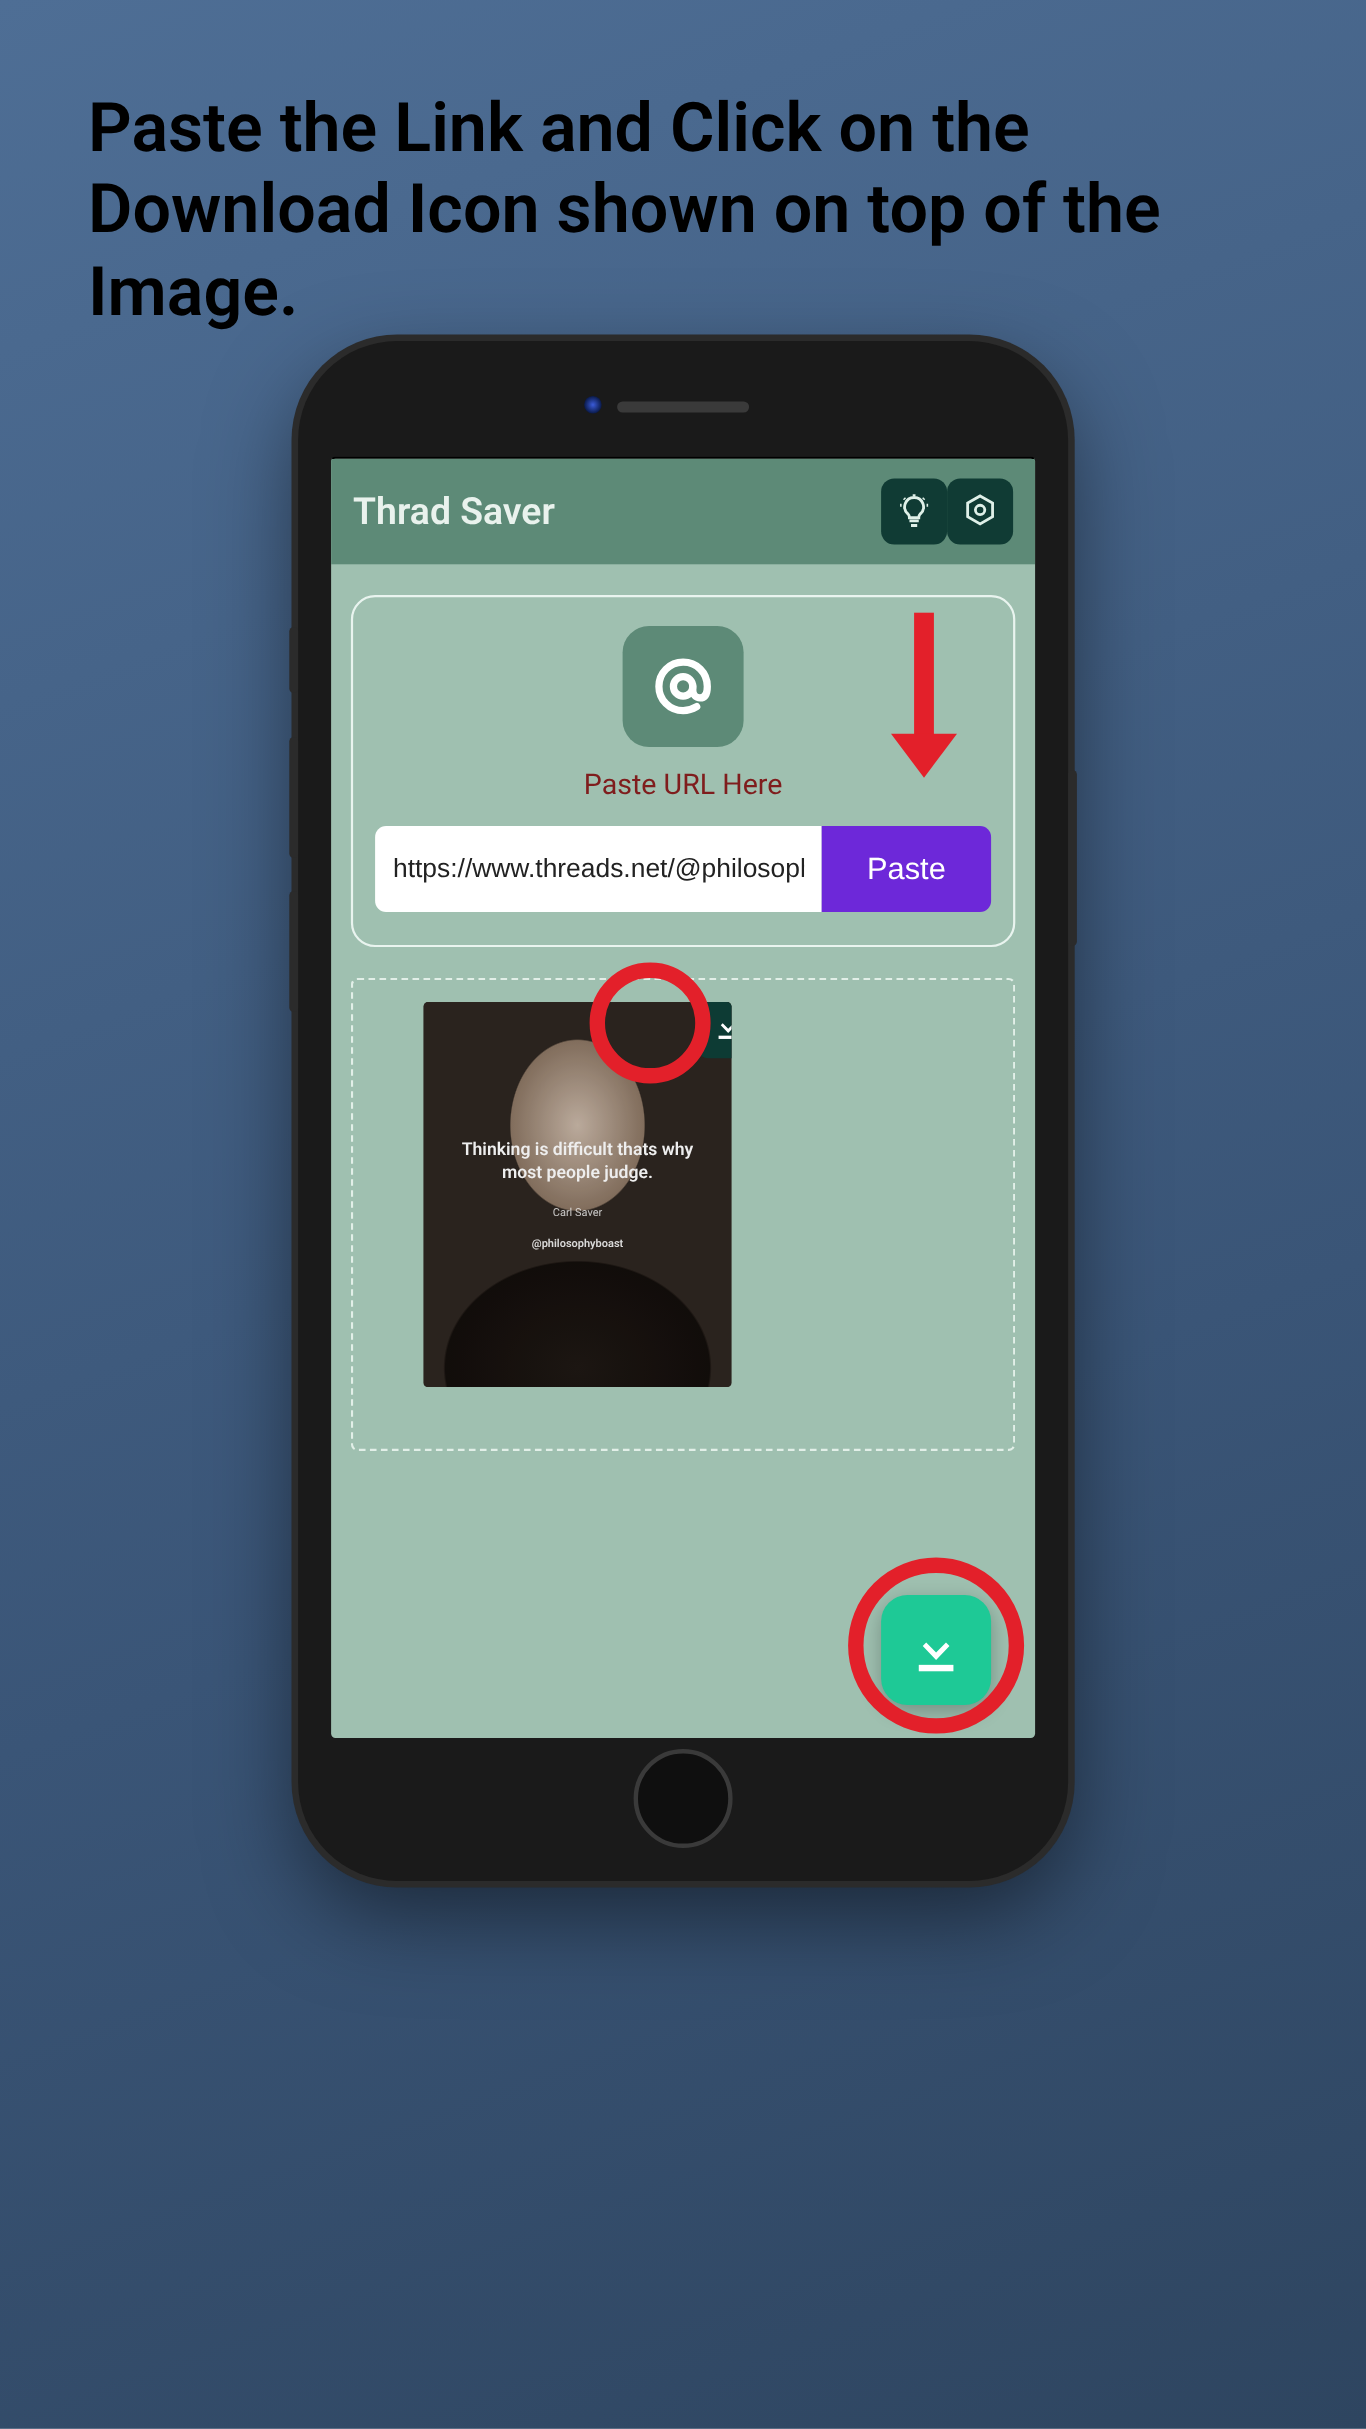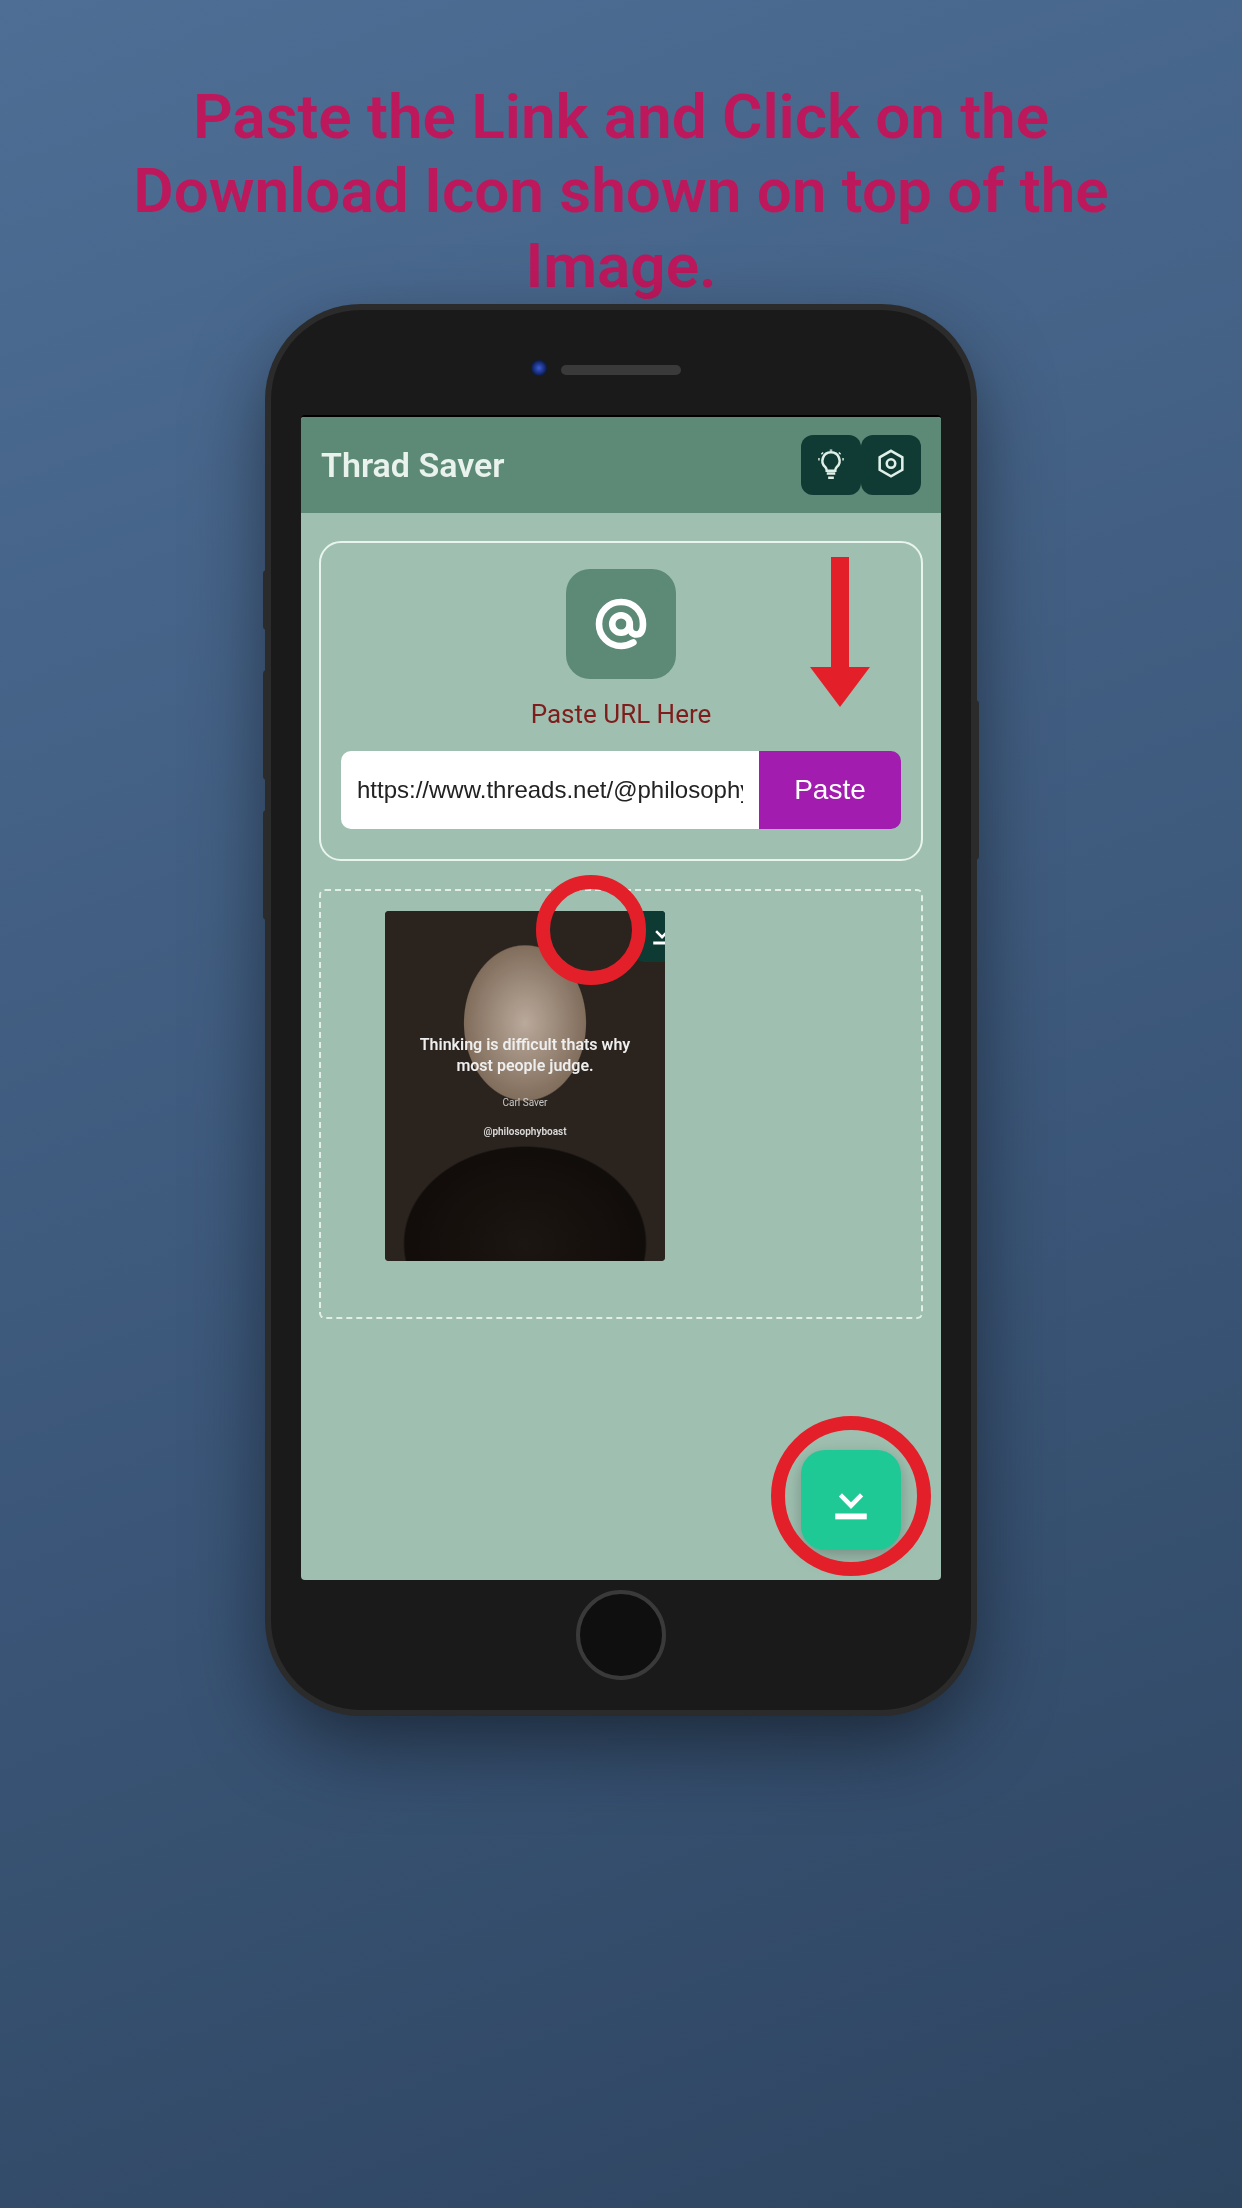--- a/index.html
+++ b/index.html
@@ -5,24 +5,23 @@
   * { box-sizing: border-box; margin: 0; padding: 0; }
   html, body { width: 1242px; height: 2208px; }
   body {
     background: linear-gradient(160deg, #4e6e95 0%, #3a5577 60%, #2e4560 100%);
     font-family: -apple-system, "Segoe UI", Roboto, Arial, sans-serif;
     overflow: hidden;
     position: relative;
   }
 
   .promo-heading {
-    color: #be185d;
+    color: #000000;
     font-size: 62px;
     font-weight: 600;
-    text-align: center;
     line-height: 1.2;
     padding: 80px 80px 0 80px;
   }
 
   
   .phone {
     position: absolute;
     left: 50%;
     top: 310px;
     transform: translateX(-50%);
@@ -93,21 +92,21 @@
   .card-label{
     color:#7f1d1d;text-align:center;font-size:26px;margin:20px 0 22px 0;
   }
   .input-row{display:flex;height:78px;}
   .url-input{
     flex:1;background:#fff;border:none;border-radius:10px 0 0 10px;
     padding:0 16px;font-size:24px;color:#222;outline:none;
     overflow:hidden;white-space:nowrap;
   }
   .paste-btn{
-    width:142px;background:#a21caf;color:#fff;border:none;
+    width:154px;background:#6d28d9;color:#fff;border:none;
     border-radius:0 10px 10px 0;font-size:28px;font-weight:500;
   }
 
   
   .results{
     margin:28px 18px 0 18px;
     border:2px dashed #e2efe8;
     border-radius:6px;
     padding:20px;
     min-height:430px;

